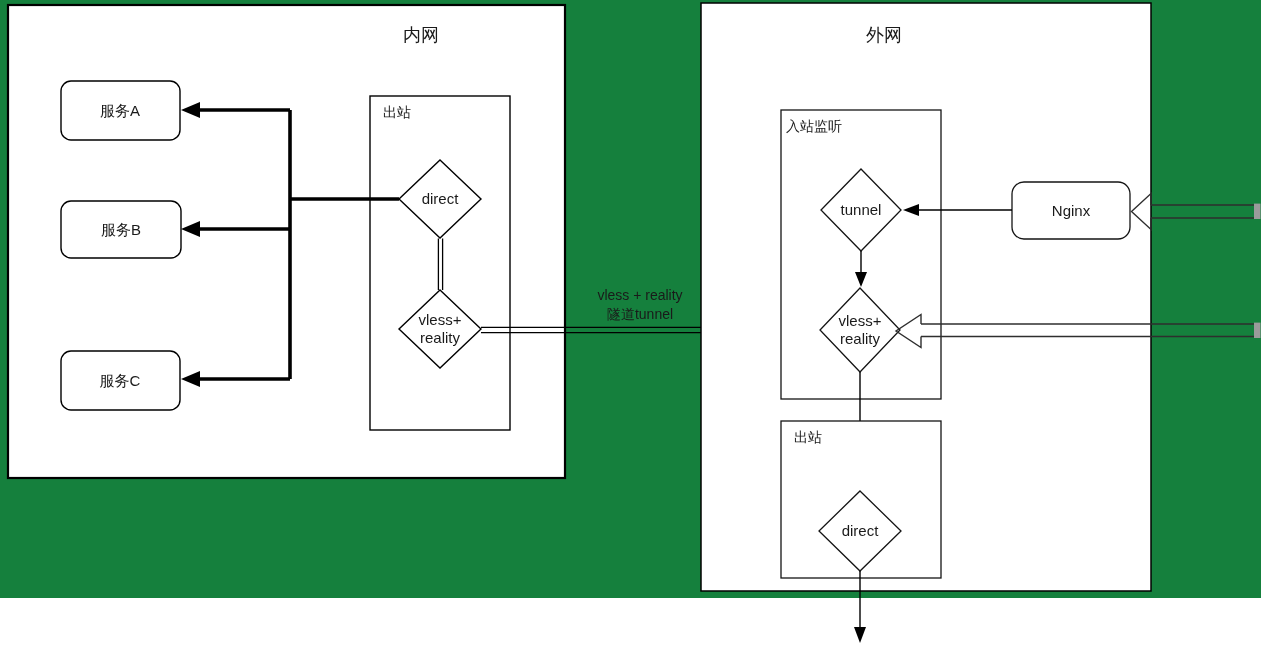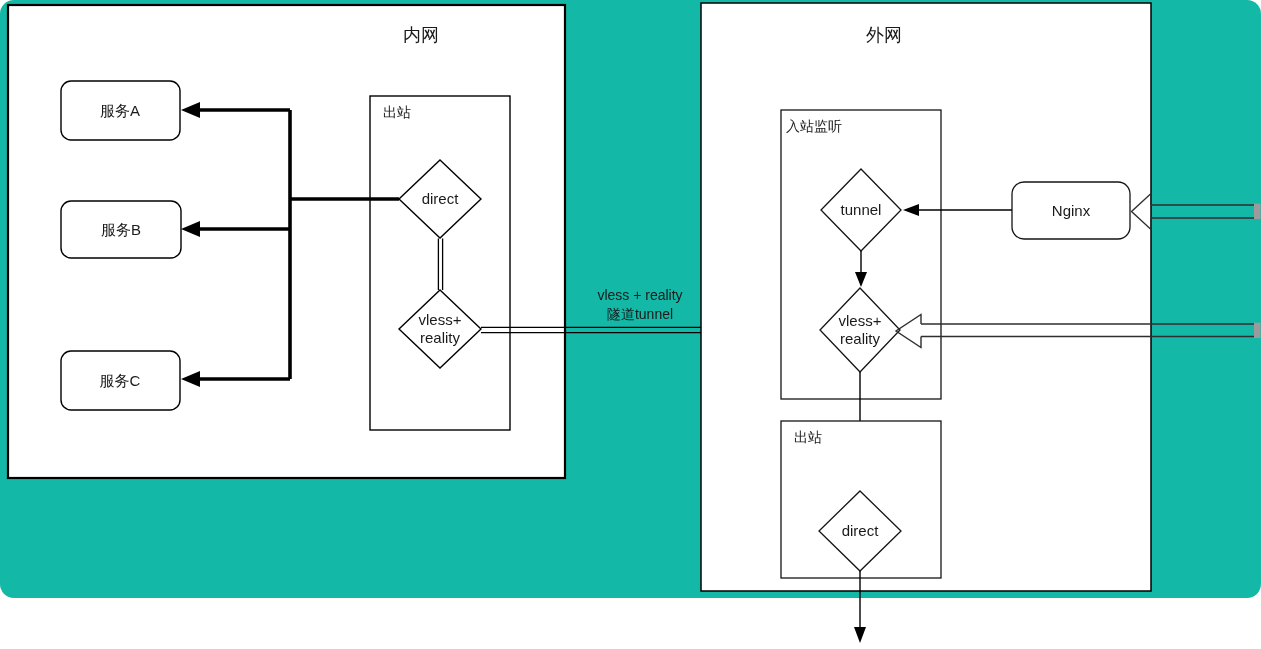--- a/index.html
+++ b/index.html
@@ -8,22 +8,21 @@
     background: #ffffff;
     width: 1261px;
     height: 649px;
     overflow: hidden;
     font-family: "Liberation Sans", sans-serif;
   }
   .diagram-wrap {
     position: relative;
     width: 1261px;
     height: 598px;
-    background: #14b8a6;
-    border-radius: 14px;
+    background: #15803d;
   }
   svg { display: block; }
   text {
     font-family: "Liberation Sans", "DejaVu Sans", sans-serif;
     fill: #1a1a1a;
   }
   .node-label { font-size: 15px; }
   .small-label { font-size: 14px; }
   .group-title { font-size: 18px; }
   .shape { fill: #ffffff; stroke: #000000; stroke-width: 1.4; }

